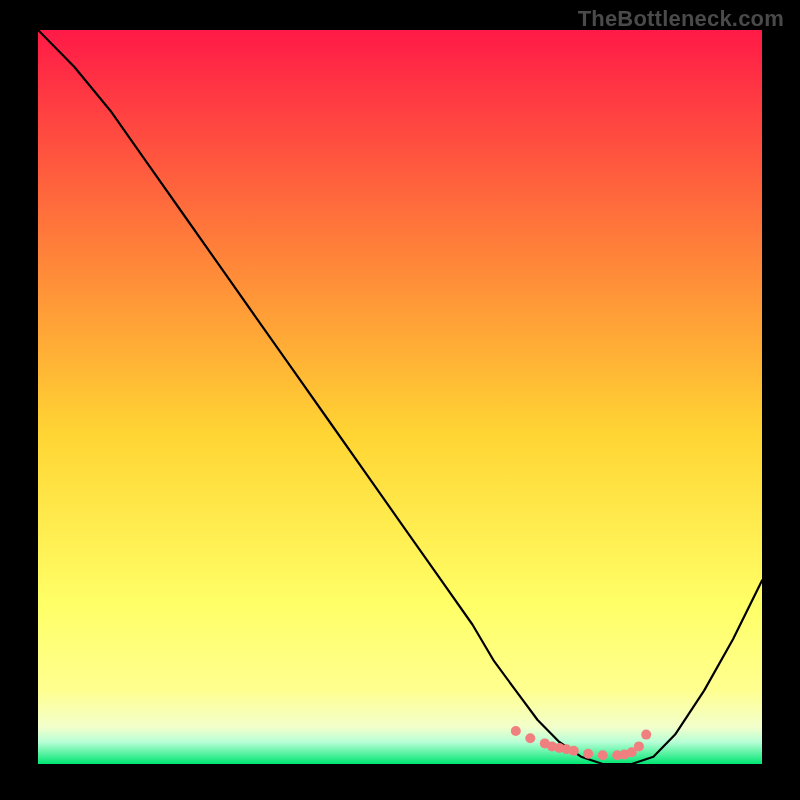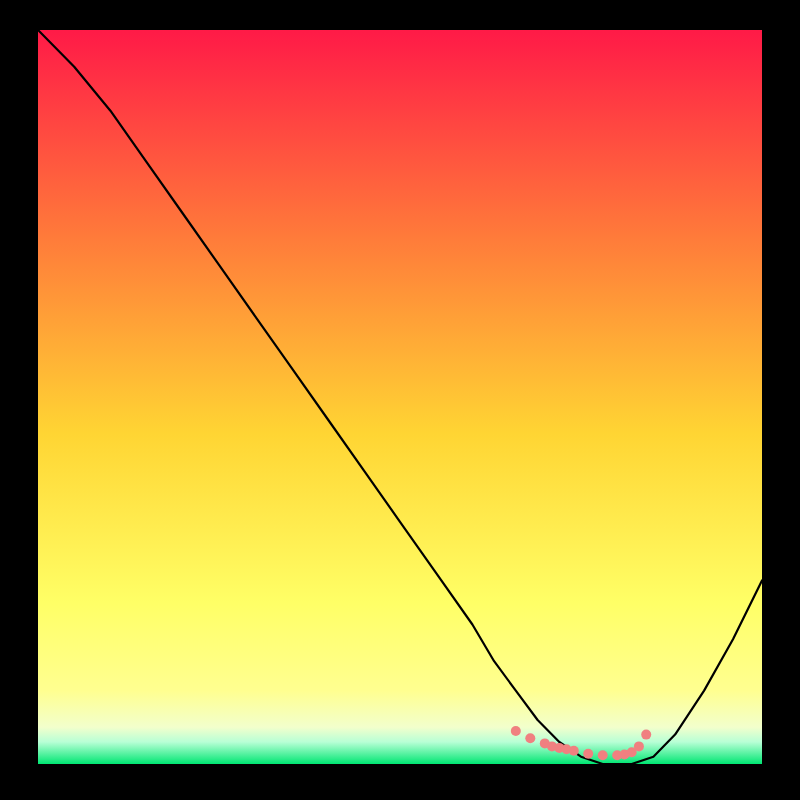--- a/index.html
+++ b/index.html
@@ -32,20 +32,21 @@
     left: 0; top: 0;
     width: 724px;
     height: 734px;
     display: block;
   }
 </style>
 </head>
 <body>
 <div class="frame">
 
+  <div class="watermark">TheBottleneck.com</div>
 
   <div class="plot-area">
     <svg class="plot-svg" viewBox="0 0 724 734" preserveAspectRatio="none">
       <defs>
         <linearGradient id="bg-grad" x1="0" y1="0" x2="0" y2="1">
           <stop id="g0" offset="0%" stop-color="#ff1a47"></stop>
           <stop id="g1" offset="28%" stop-color="#ff7a3a"></stop>
           <stop id="g2" offset="55%" stop-color="#ffd533"></stop>
           <stop id="g3" offset="78%" stop-color="#ffff66"></stop>
           <stop id="g4" offset="90%" stop-color="#ffff90"></stop>

